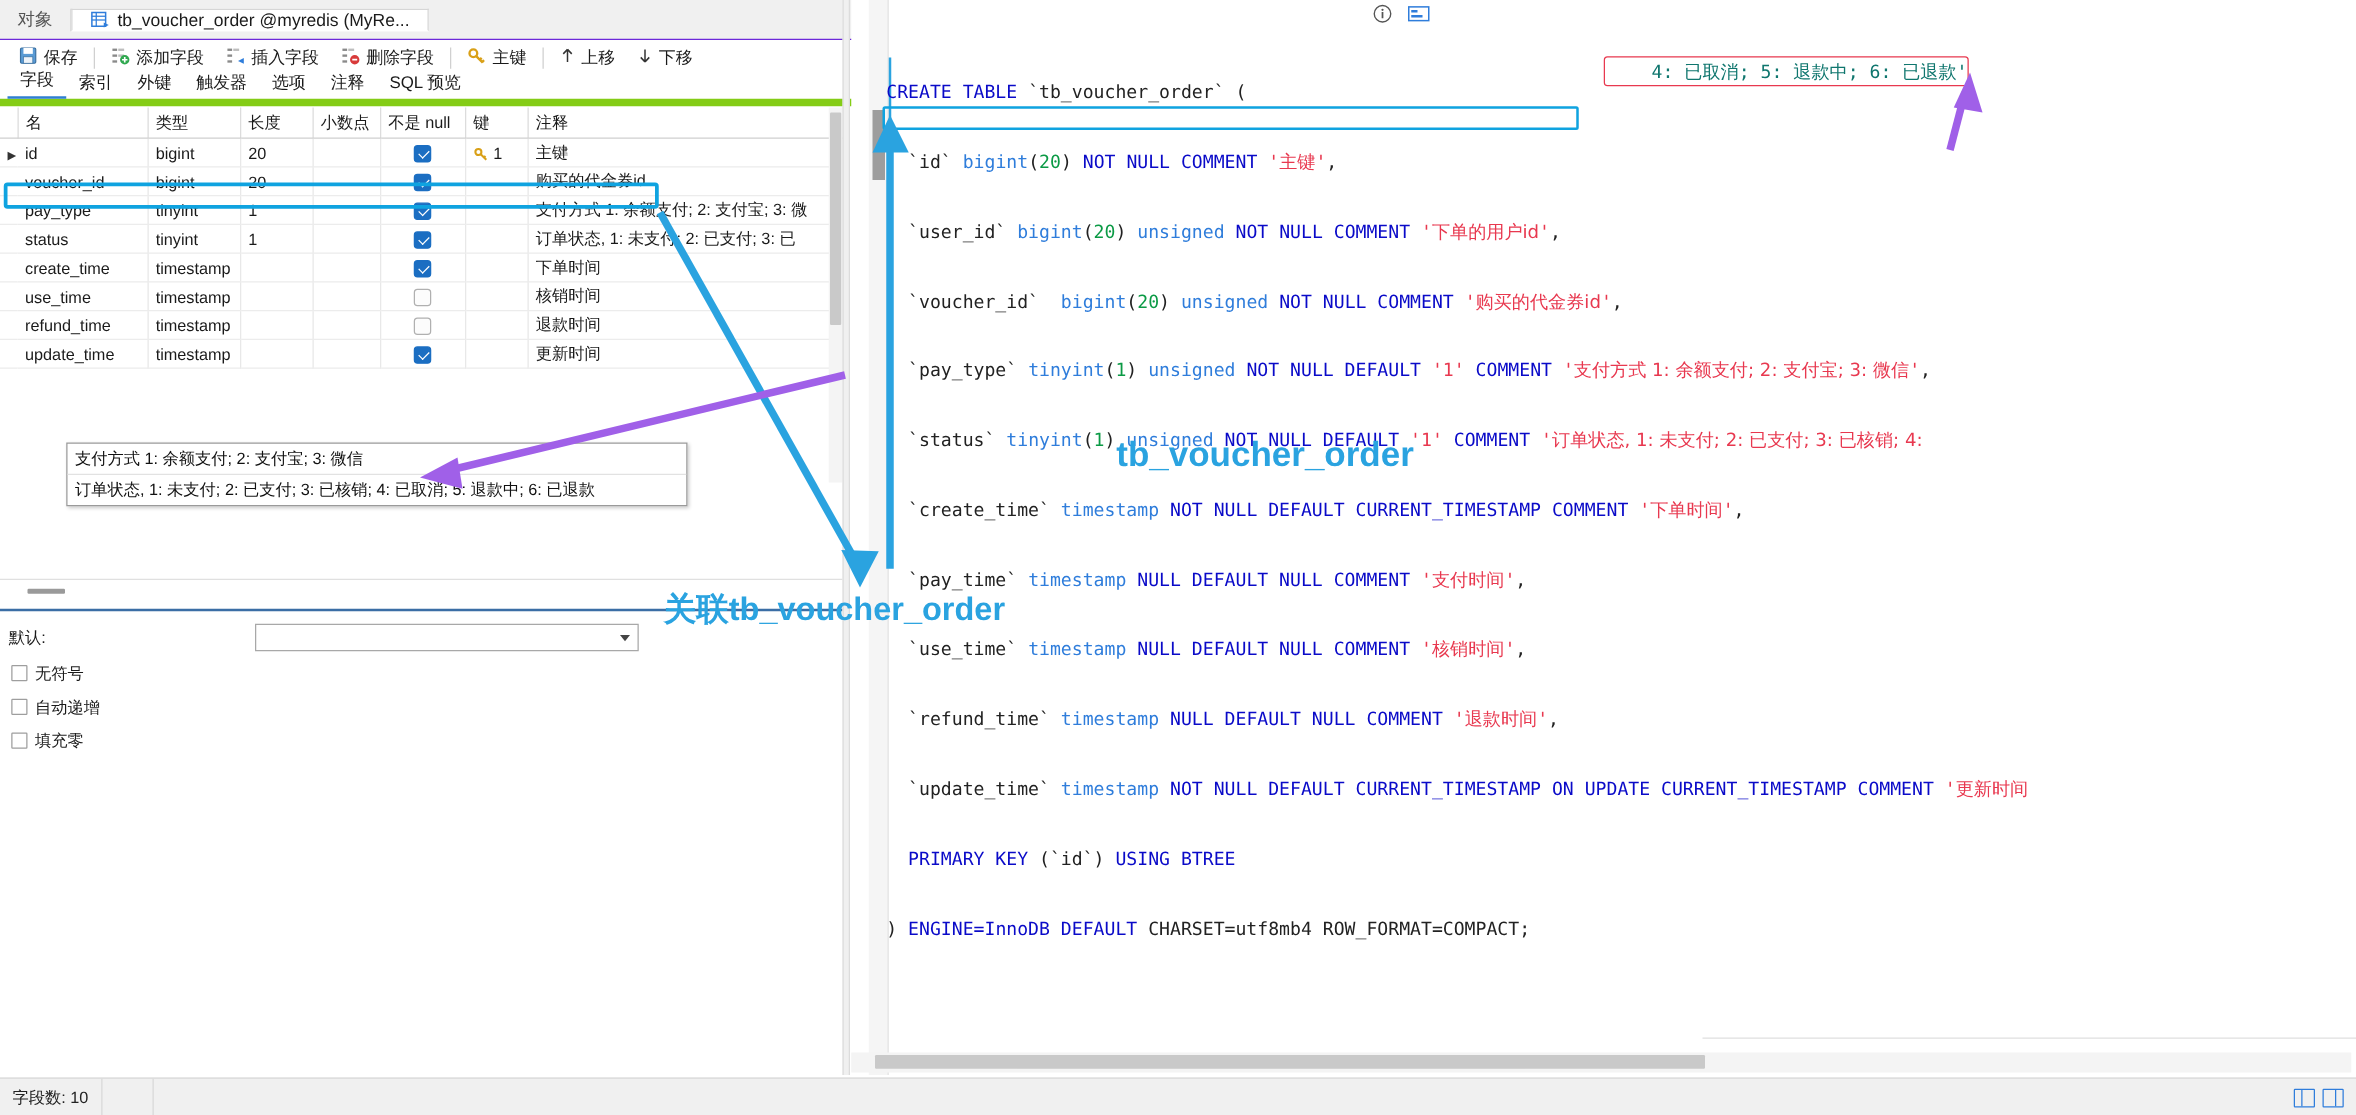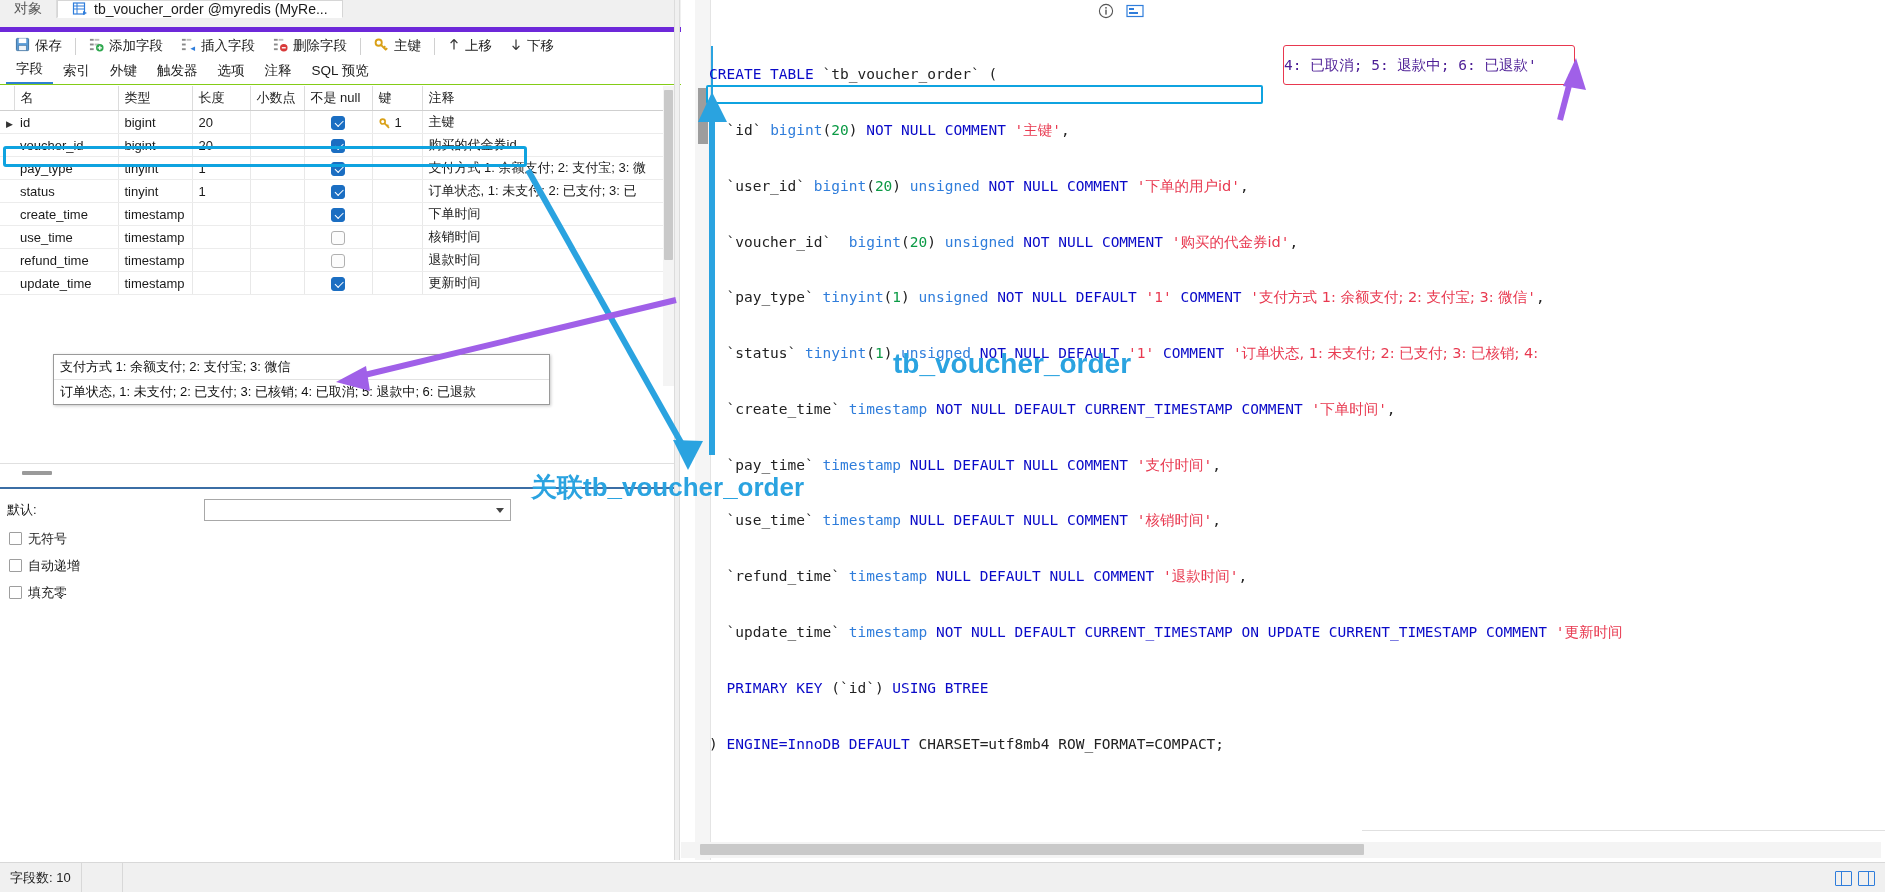--- a/index.html
+++ b/index.html
@@ -10,22 +10,22 @@
     background: #ffffff;
     font-family: "Liberation Sans", "DejaVu Sans", sans-serif;
     font-size: 13px;
     color: #1a1a1a;
   }
   #app { position: relative; width: 1885px; height: 892px; }
 
   
   .tabstrip {
     position: absolute; left: 0; top: 0; width: 816px; height: 32px;
-    background: #f0f0f0; border-bottom: 5px solid #6d28d9;
-    display: flex; align-items: flex-start;
+    background: #f0f0f0; border-bottom: 1px solid #6d28d9;
+    display: flex; align-items: center;
   }
   .tab {
     display: flex; align-items: center; gap: 6px;
     padding: 0 14px; font-size: 14px; color: #555;
     border-right: 1px solid #dcdcdc; background: #f0f0f0;
     white-space: nowrap; cursor: default;
   }
   .tab.active {
     background: #ffffff; color: #1a1a1a;
     border-top: 1px solid #d6d6d6;
@@ -45,21 +45,21 @@
   .tb-btn {
     display: flex; align-items: center; gap: 5px;
     padding: 2px 9px; cursor: default; white-space: nowrap; color: #1a1a1a;
   }
   .tb-sep { width: 1px; height: 17px; background: #d0d0d0; margin: 0 4px; }
 
   
   .subtabs {
     position: absolute; left: 0; top: 60px; width: 816px; height: 25px;
     display: flex; align-items: flex-end; gap: 0px;
-    border-bottom: 1px solid #84cc16; background: #fff; padding-left: 6px;
+    border-bottom: 6px solid #84cc16; background: #fff; padding-left: 6px;
   }
   .subtab {
     padding: 2px 10px 4px 10px; font-size: 13.5px; color: #1a1a1a; cursor: default;
   }
   .subtab.active { border-bottom: 2px solid #2f7fd1; }
 
   
   .grid {
     position: absolute; left: 0; top: 86px; width: 674px;
     font-size: 13px;
@@ -193,24 +193,24 @@
   }
 
   
   .hl-sql-box {
     position: absolute; left: 706px; top: 85px; width: 557px; height: 19px;
     border: 2.5px solid #0fa3e0; border-radius: 2px; pointer-events: none;
   }
 
   
   .anno-red-box {
-    position: absolute; left: 1283px; top: 45px; width: 292px; height: 40px;
+    position: absolute; left: 1283px; top: 45px; width: 292px; height: 24px;
     border: 1.6px solid #e8384f; border-radius: 3px;
-    color: #4c1d95; font-size: 14.5px; display: flex; align-items: center;
-    justify-content: flex-start;
+    color: #0f766e; font-size: 14.5px; display: flex; align-items: center;
+    justify-content: flex-end;
     font-family: "DejaVu Sans Mono", "Liberation Mono", monospace;
   }
   .anno-title {
     position: absolute; left: 893px; top: 348px;
     color: #2aa3e0; font-size: 28px; font-weight: bold;
     font-family: "Liberation Sans", sans-serif;
   }
   .anno-link {
     position: absolute; left: 531px; top: 470px;
     color: #2aa3e0; font-size: 26px; font-weight: bold;

